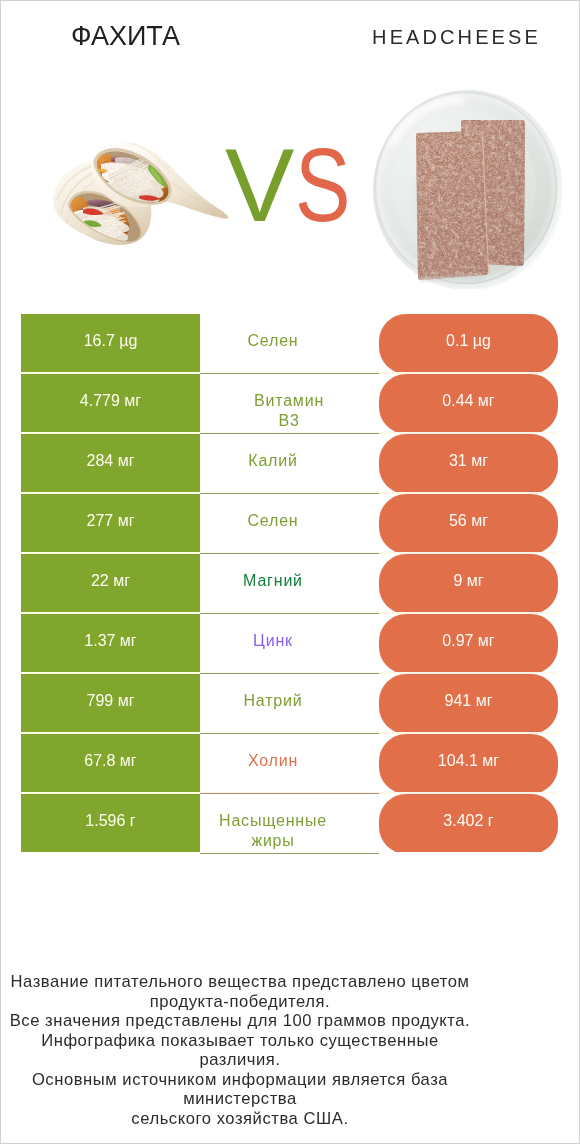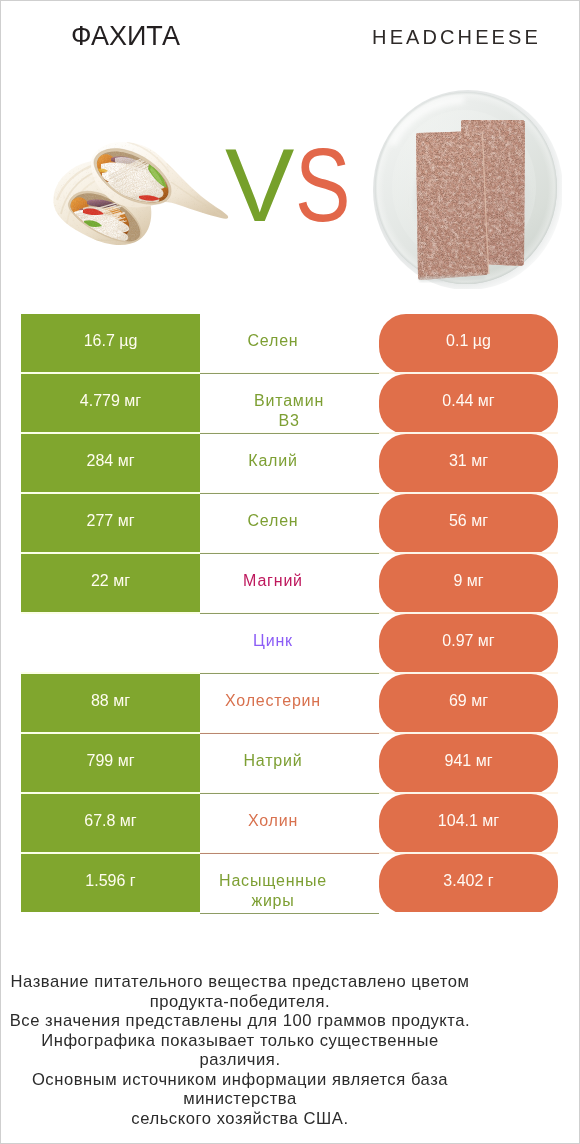--- a/index.html
+++ b/index.html
@@ -409,44 +409,35 @@
         <div class="cell cm" style="color: rgb(125, 159, 51);">Селен</div>
         <div class="cell cr">56 мг</div>
         <div class="sep">
           <i class="s1"></i>
           <i class="s2" style="border-bottom-color: rgb(142, 156, 100);"></i>
           <i class="s3"></i>
         </div>
       </div>
       <div class="row">
         <div class="cell cl">22 мг</div>
-        <div class="cell cm" style="color: #be185d;">Магний</div>
+        <div class="cell cm" style="color: #15803d;">Магний</div>
         <div class="cell cr">9 мг</div>
         <div class="sep">
           <i class="s1"></i>
           <i class="s2" style="border-bottom-color: rgb(142, 156, 100);"></i>
           <i class="s3"></i>
         </div>
       </div>
       <div class="row">
+        <div class="cell cl">1.37 мг</div>
         <div class="cell cm" style="color: #8b5cf6;">Цинк</div>
         <div class="cell cr">0.97 мг</div>
         <div class="sep">
           <i class="s1"></i>
           <i class="s2" style="border-bottom-color: rgb(142, 156, 100);"></i>
-          <i class="s3"></i>
-        </div>
-      </div>
-      <div class="row">
-        <div class="cell cl">88 мг</div>
-        <div class="cell cm" style="color: rgb(216, 113, 78);">Холестерин</div>
-        <div class="cell cr">69 мг</div>
-        <div class="sep">
-          <i class="s1"></i>
-          <i class="s2" style="border-bottom-color: rgb(185, 134, 112);"></i>
           <i class="s3"></i>
         </div>
       </div>
       <div class="row">
         <div class="cell cl">799 мг</div>
         <div class="cell cm" style="color: rgb(125, 159, 51);">Натрий</div>
         <div class="cell cr">941 мг</div>
         <div class="sep">
           <i class="s1"></i>
           <i class="s2" style="border-bottom-color: rgb(142, 156, 100);"></i>

